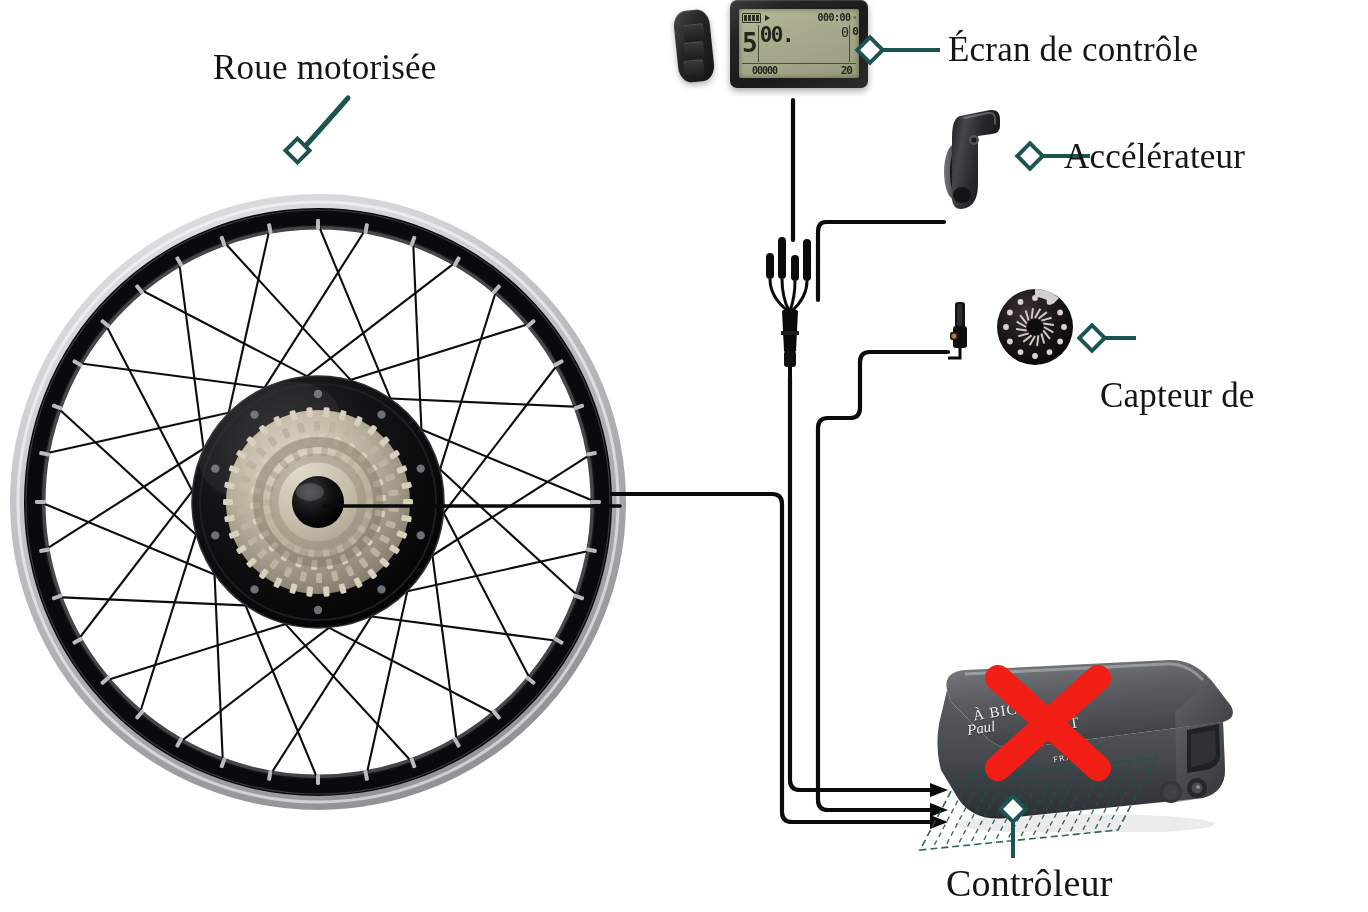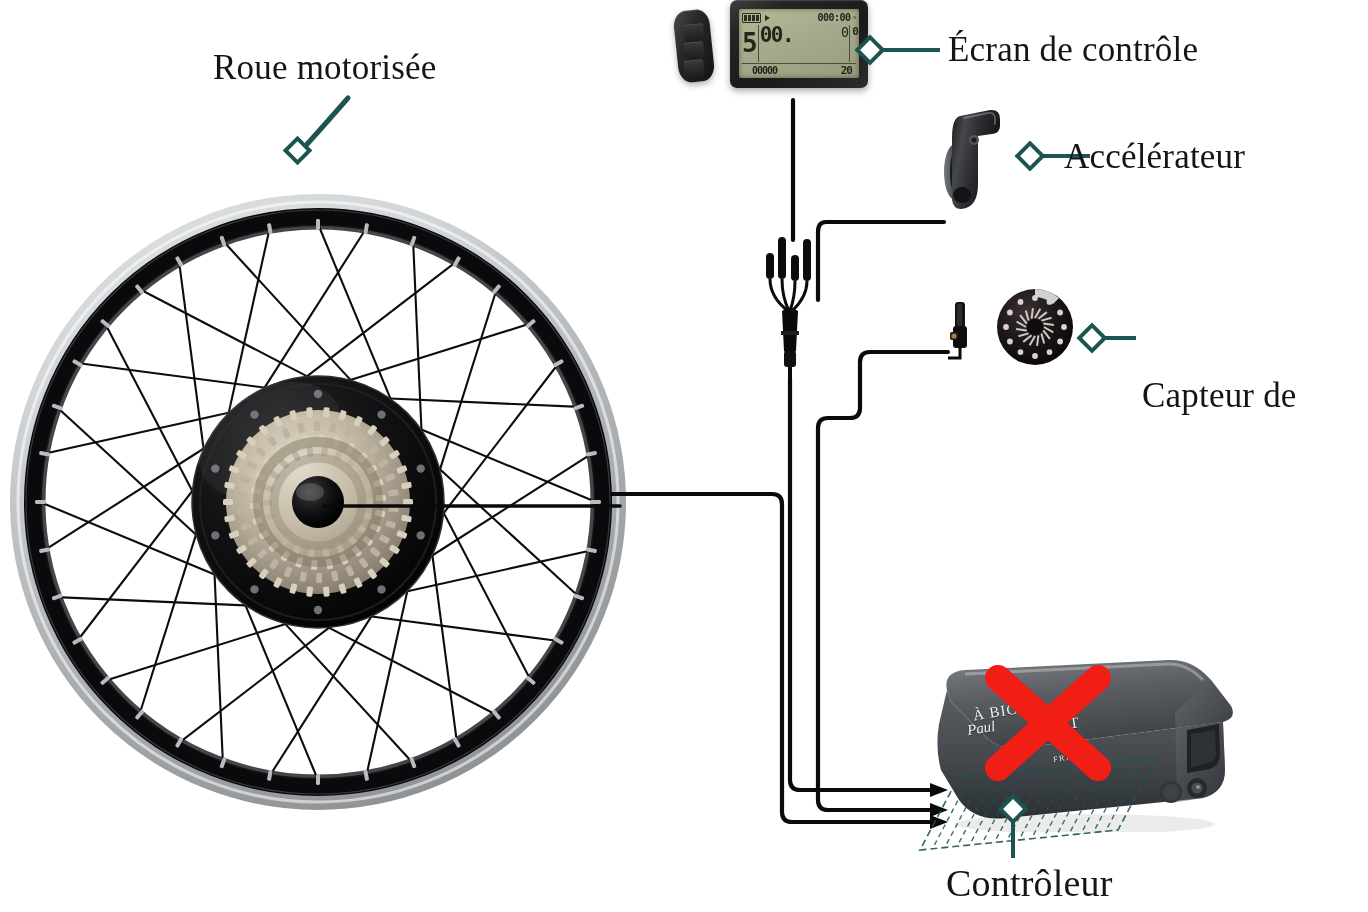--- a/index.html
+++ b/index.html
@@ -26,21 +26,21 @@
     color: #151515;
     font-family: "Liberation Serif", "DejaVu Serif", serif;
     font-weight: 400;
     white-space: pre;
     line-height: 1.13;
     letter-spacing: .2px;
   }
   .lbl-wheel   { left: 213px; top: 48px;  font-size: 35px; }
   .lbl-screen  { left: 948px; top: 30px;  font-size: 35px; }
   .lbl-throt   { left: 1064px; top: 137px; font-size: 35px; }
-  .lbl-sensor  { left: 1142px; top: 297px; font-size: 35px; text-align: center; }
+  .lbl-sensor  { left: 1100px; top: 297px; font-size: 35px; text-align: center; }
   .lbl-ctrl    { left: 946px; top: 862px; font-size: 38px; }
 
   
   #wheel-assembly {
     position: absolute;
     left: 8px; top: 172px;
     width: 620px; height: 660px;
   }
   #wheel-assembly svg { display:block; width:100%; height:100%; }
 

